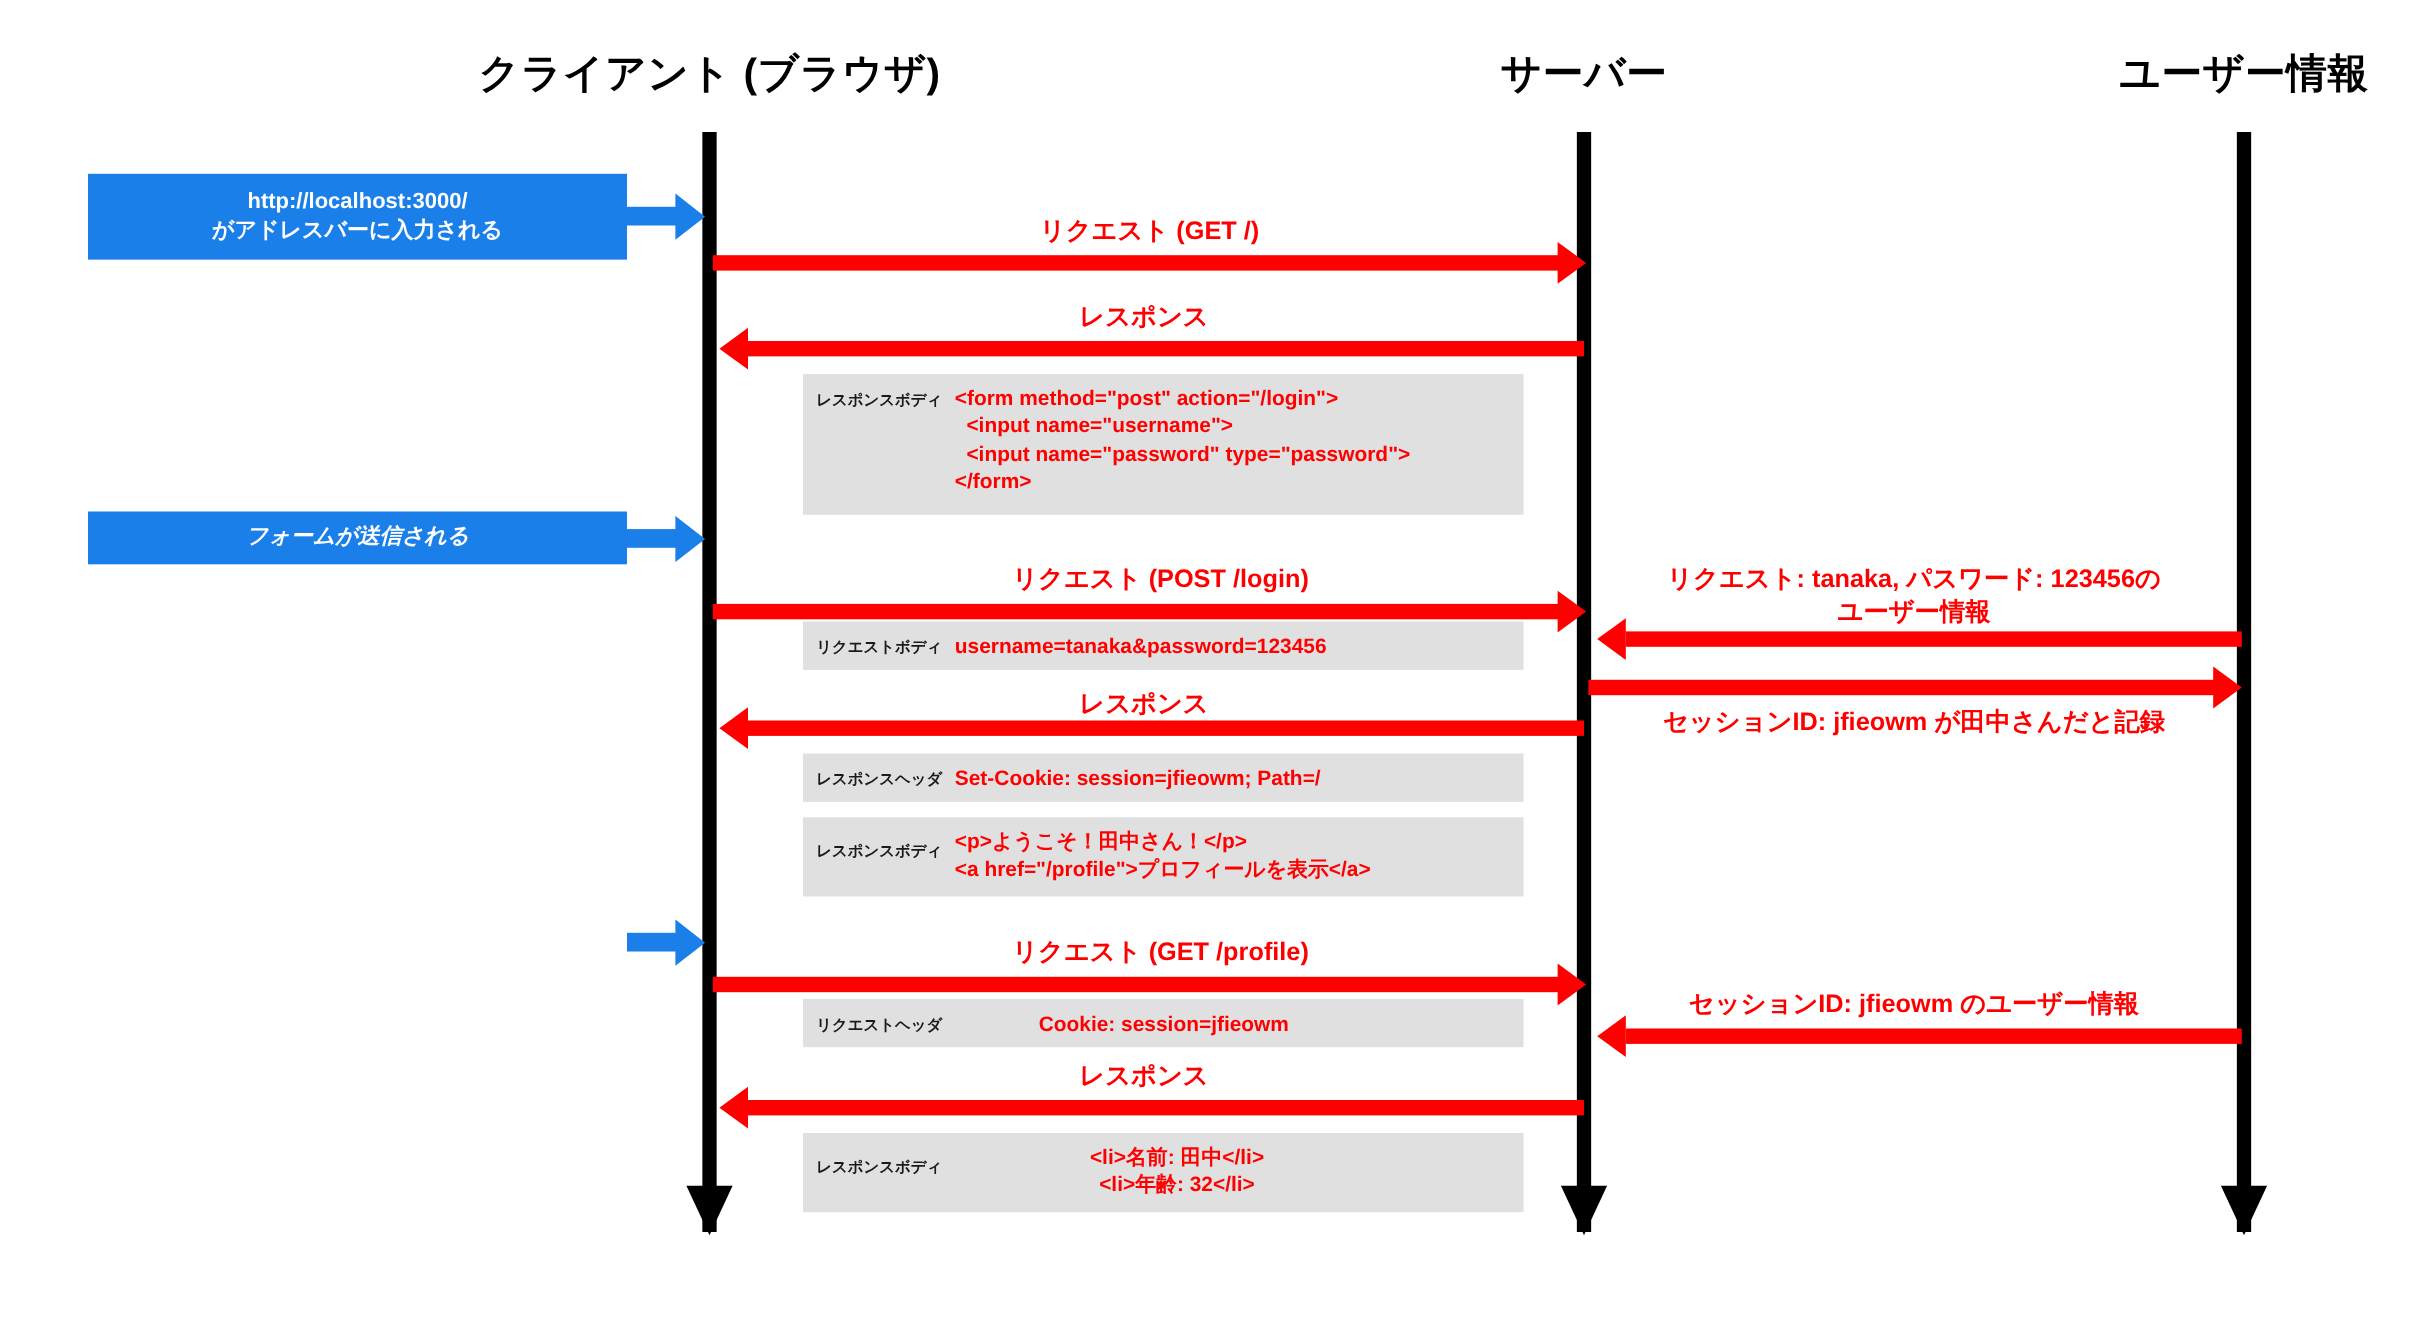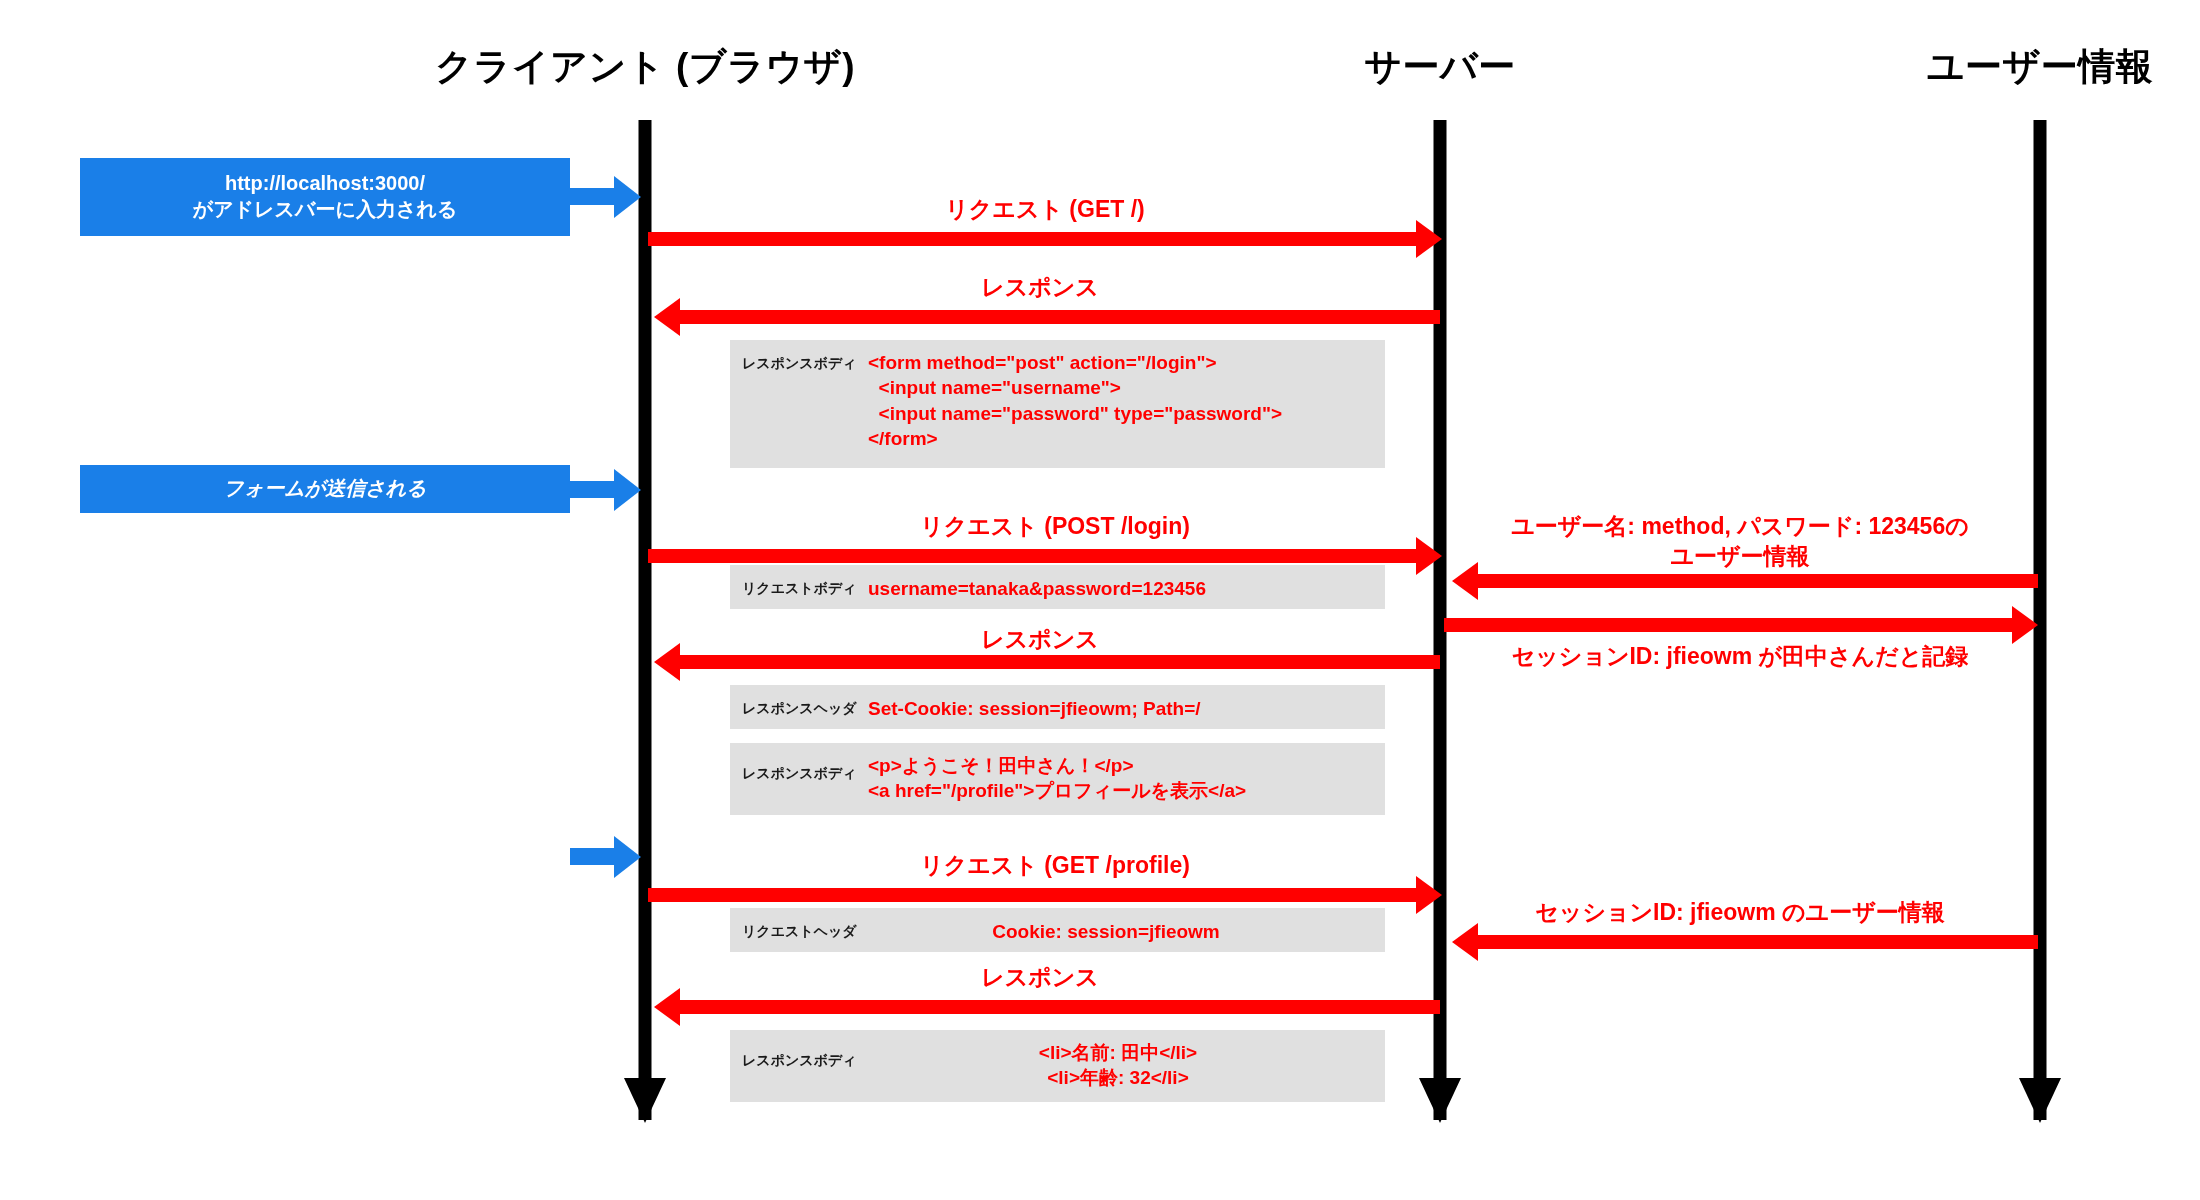--- a/index.html
+++ b/index.html
@@ -64,21 +64,21 @@
     position:absolute;background:#e0e0e0;display:flex;align-items:center;
   }
   .gray-tag{
     position:absolute;color:#1a1a1a;font-size:14px;font-weight:bold;
     white-space:nowrap;
   }
   .gray-code{
     position:absolute;color:#ff0000;font-size:19px;font-weight:bold;
     line-height:1.33;white-space:pre;
   }
-  .gray-code.centered{transform:translateX(-50%);text-align:center;margin-left:48px;}
+  .gray-code.centered{transform:translateX(-50%);text-align:center;}
 </style>
 </head>
 <body>
 
 <div id="stage">
 
   <div class="participant-title" style="left:645px;top:42px;">クライアント (ブラウザ)</div>
   <div class="participant-title" style="left:1440px;top:42px;">サーバー</div>
   <div class="participant-title" style="left:2040px;top:42px;">ユーザー情報</div>
 
@@ -119,21 +119,21 @@
   <div class="blue-arrow-head" style="left:614px;top:469px;"></div>
 
   <div class="red-label" style="left:1055px;top:512px;">リクエスト (POST /login)</div>
   <div class="red-shaft" style="left:648px;top:549px;width:772px;"></div>
   <div class="red-head-right" style="left:1416px;top:537px;"></div>
 
   <div class="gray-box" style="left:730px;top:565px;width:655px;height:44px;"></div>
   <div class="gray-tag" style="left:742px;top:580px;">リクエストボディ</div>
   <div class="gray-code" style="left:868px;top:576px;">username=tanaka&amp;password=123456</div>
 
-  <div class="red-label two-line" style="left:1740px;top:512px;width:560px;"><span>ユーザー名: method, パスワード: 123456の</span><br><span>ユーザー情報</span></div>
+  <div class="red-label two-line" style="left:1740px;top:512px;width:560px;"><span>リクエスト: tanaka, パスワード: 123456の</span><br><span>ユーザー情報</span></div>
   <div class="red-shaft" style="left:1478px;top:574px;width:560px;"></div>
   <div class="red-head-left" style="left:1452px;top:562px;"></div>
 
   <div class="red-shaft" style="left:1444px;top:618px;width:570px;"></div>
   <div class="red-head-right" style="left:2012px;top:606px;"></div>
   <div class="red-label" style="left:1740px;top:642px;">セッションID: jfieowm が田中さんだと記録</div>
 
   <div class="red-label" style="left:1040px;top:625px;">レスポンス</div>
   <div class="red-shaft" style="left:680px;top:655px;width:760px;"></div>
   <div class="red-head-left" style="left:654px;top:643px;"></div>

